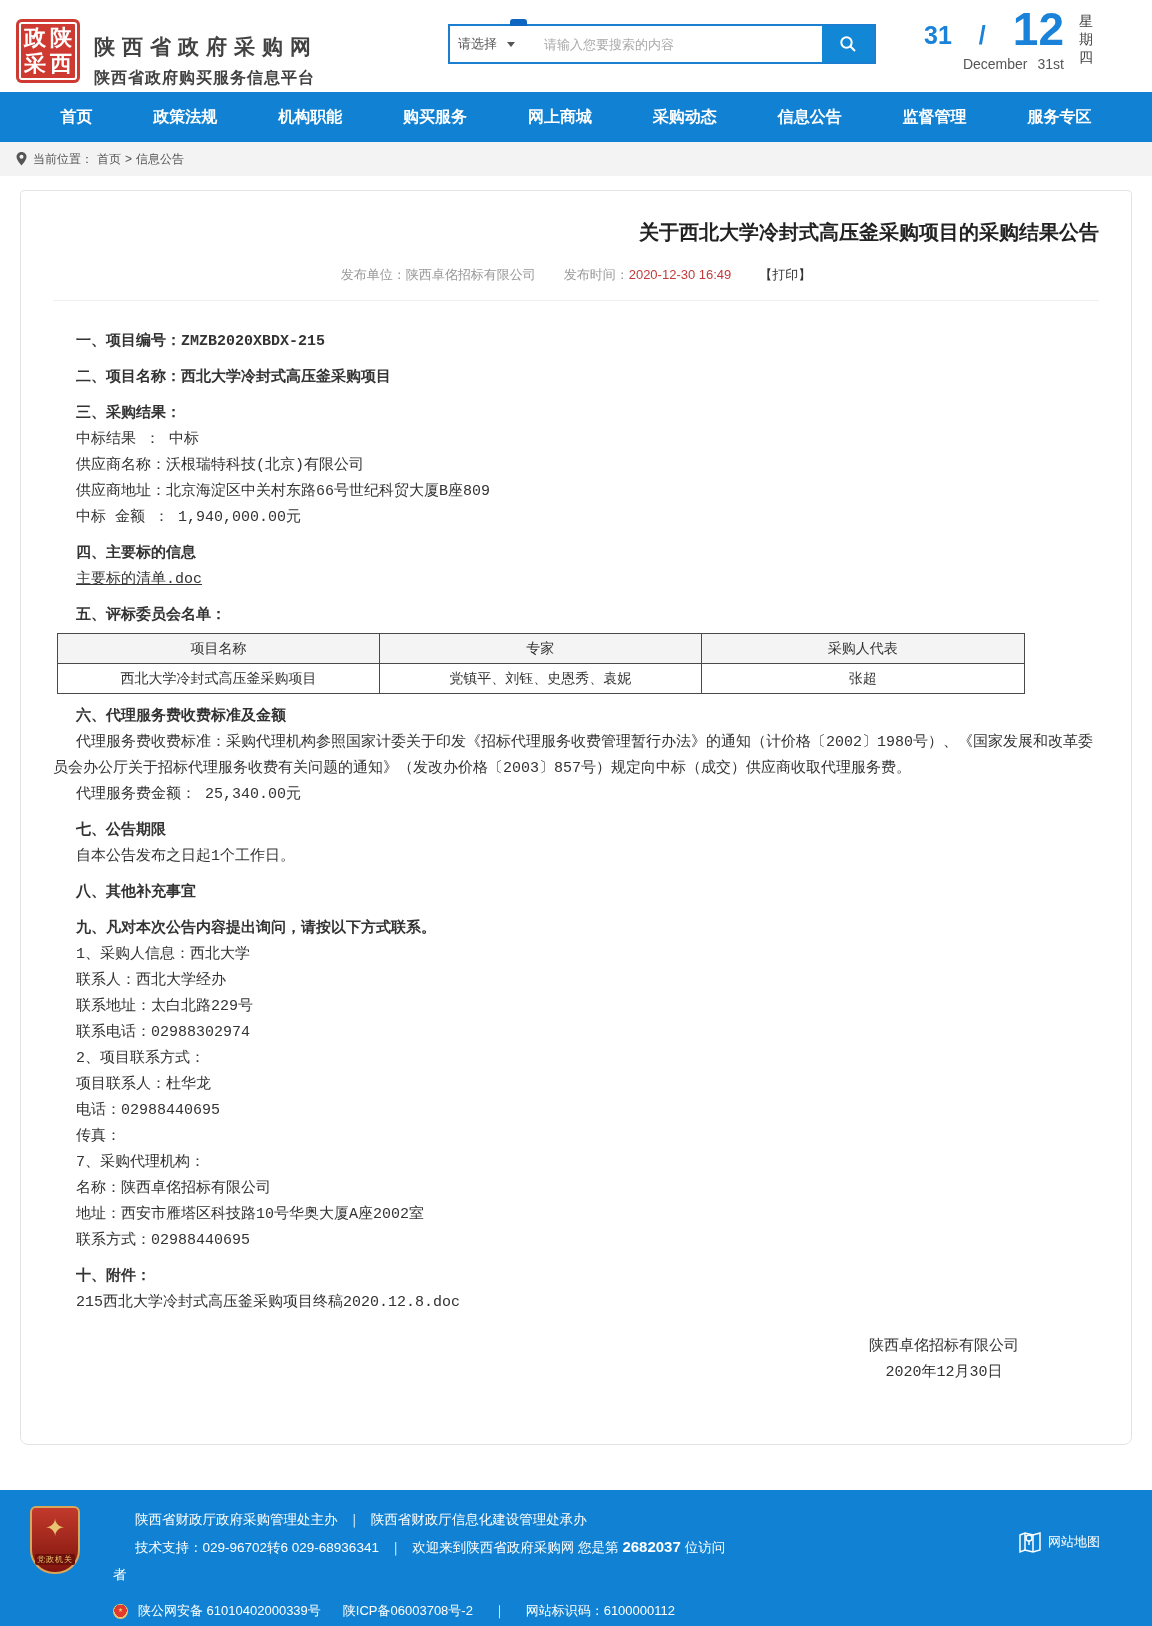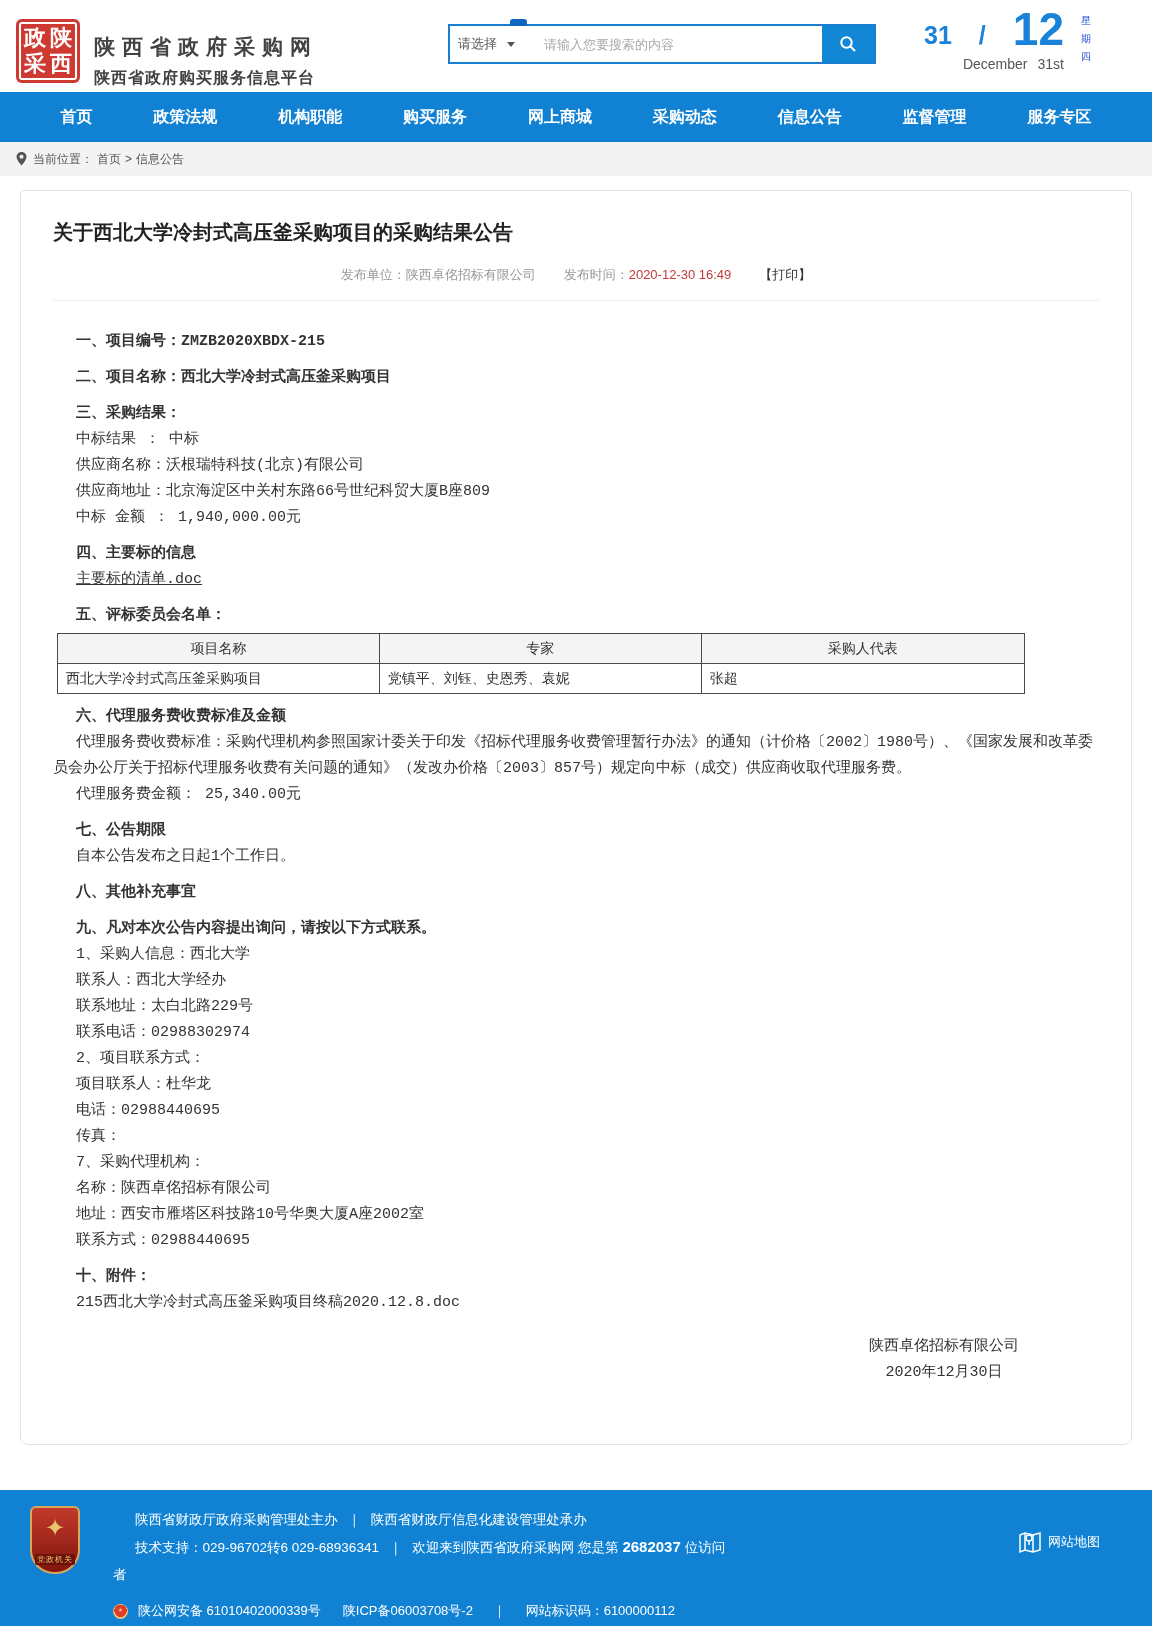--- a/index.html
+++ b/index.html
@@ -22,49 +22,49 @@
   .search-input { flex:1; border:none; outline:none; font-size:13px; color:#333; padding:0 6px; font-family:inherit; }
   .search-input::placeholder { color:#aaa; }
   .search-btn { width:52px; background:#1287d5; border:none; display:flex; align-items:center; justify-content:center; cursor:pointer; }
 
   .date-wrap { position:absolute; right:58px; top:8px; width:170px; }
   .date-row1 { display:flex; align-items:flex-end; justify-content:space-between; padding-right:30px; }
   .date-day { font-size:25px; font-weight:bold; color:#1a82d9; line-height:30px; }
   .date-slash { font-size:25px; font-weight:bold; color:#1a82d9; margin:0 4px; line-height:30px; }
   .date-month { font-size:46px; font-weight:bold; color:#1a82d9; line-height:42px; }
   .date-row2 { display:flex; justify-content:flex-end; gap:10px; padding-right:30px; margin-top:6px; font-size:14px; color:#555; }
-  .weekday { position:absolute; right:0; top:4px; width:16px; font-size:10px; color:#1d4ed8; line-height:18px; word-break:break-all; text-align:center; }
+  .weekday { position:absolute; right:0; top:4px; width:16px; font-size:14px; color:#404040; line-height:18px; word-break:break-all; text-align:center; }
 
   
   .nav { height:50px; background:#1182d3; display:flex; align-items:center; justify-content:space-around; padding:0 30px; }
   .nav-item { color:#fff; font-size:16px; font-weight:600; cursor:pointer; white-space:nowrap; }
 
   
   .crumb { height:34px; background:#f3f3f3; display:flex; align-items:center; padding-left:16px; font-size:12px; color:#555; gap:4px; }
   .crumb svg { margin-right:2px; }
   .crumb .lnk { cursor:pointer; }
 
   
   .card { margin:14px 20px 0 20px; background:#fff; border:1px solid #e3e3e3; border-radius:4px 4px 8px 8px; padding:28px 32px 26px 32px; min-height:1255px; }
-  .art-title { text-align:left; font-size:20px; font-weight:bold; color:#222; }
+  .art-title { text-align:right; font-size:20px; font-weight:bold; color:#222; }
   .art-meta { display:flex; justify-content:center; gap:28px; margin-top:20px; font-size:13px; align-items:center; padding-bottom:16px; border-bottom:1px solid #edf0f3; }
   .meta-gray { color:#999; }
   .meta-red { color:#c23a3a; }
   .meta-print { color:#333; cursor:pointer; }
 
   .art { margin-top:28px; font-size:15px; color:#333;font-family:Liberation Mono, monospace; }
   .art p { line-height:26px; text-indent:23px; }
   .art p.sec { font-weight:bold; margin-top:10px; }
   .art p.lnk { cursor:pointer; }
   .art p.lnk span { text-decoration:underline; }
 
   table.tbl { border-collapse:collapse; width:92.5%; margin:4px 0 2px 4px; }
   .tbl th, .tbl td { border:1px solid #4a4a4a; font-size:14px; font-weight:normal; height:30px; padding:2px 8px; }
   .tbl th { background:#f4f4f4; text-align:center; }
-  .tbl td { text-align:left; }
+  .tbl td { text-align:center; }
 
   .sign { margin-top:18px; text-align:right; padding-right:80px; }
   .sign-inner { display:inline-block; text-align:center; }
   .sign-inner div { line-height:26px; font-size:15px; }
 
   
   .footer { position:absolute; left:0; bottom:0; width:100%; height:136px; background:#1182d3; color:#fff; }
   .shield { position:absolute; left:30px; top:16px; width:50px; height:68px; background:linear-gradient(#c23a2b,#80150e); border:2px solid #d9a75a; border-radius:6px 6px 24px 24px; }
   .shield .emb { position:absolute; left:0; right:0; top:6px; text-align:center; color:#e9c571; font-size:24px; line-height:28px; }
   .shield .band { position:absolute; left:3px; right:3px; bottom:7px; background:#6d1009; color:#e9c571; font-size:8px; text-align:center; line-height:11px; border-radius:2px; letter-spacing:1px; }

